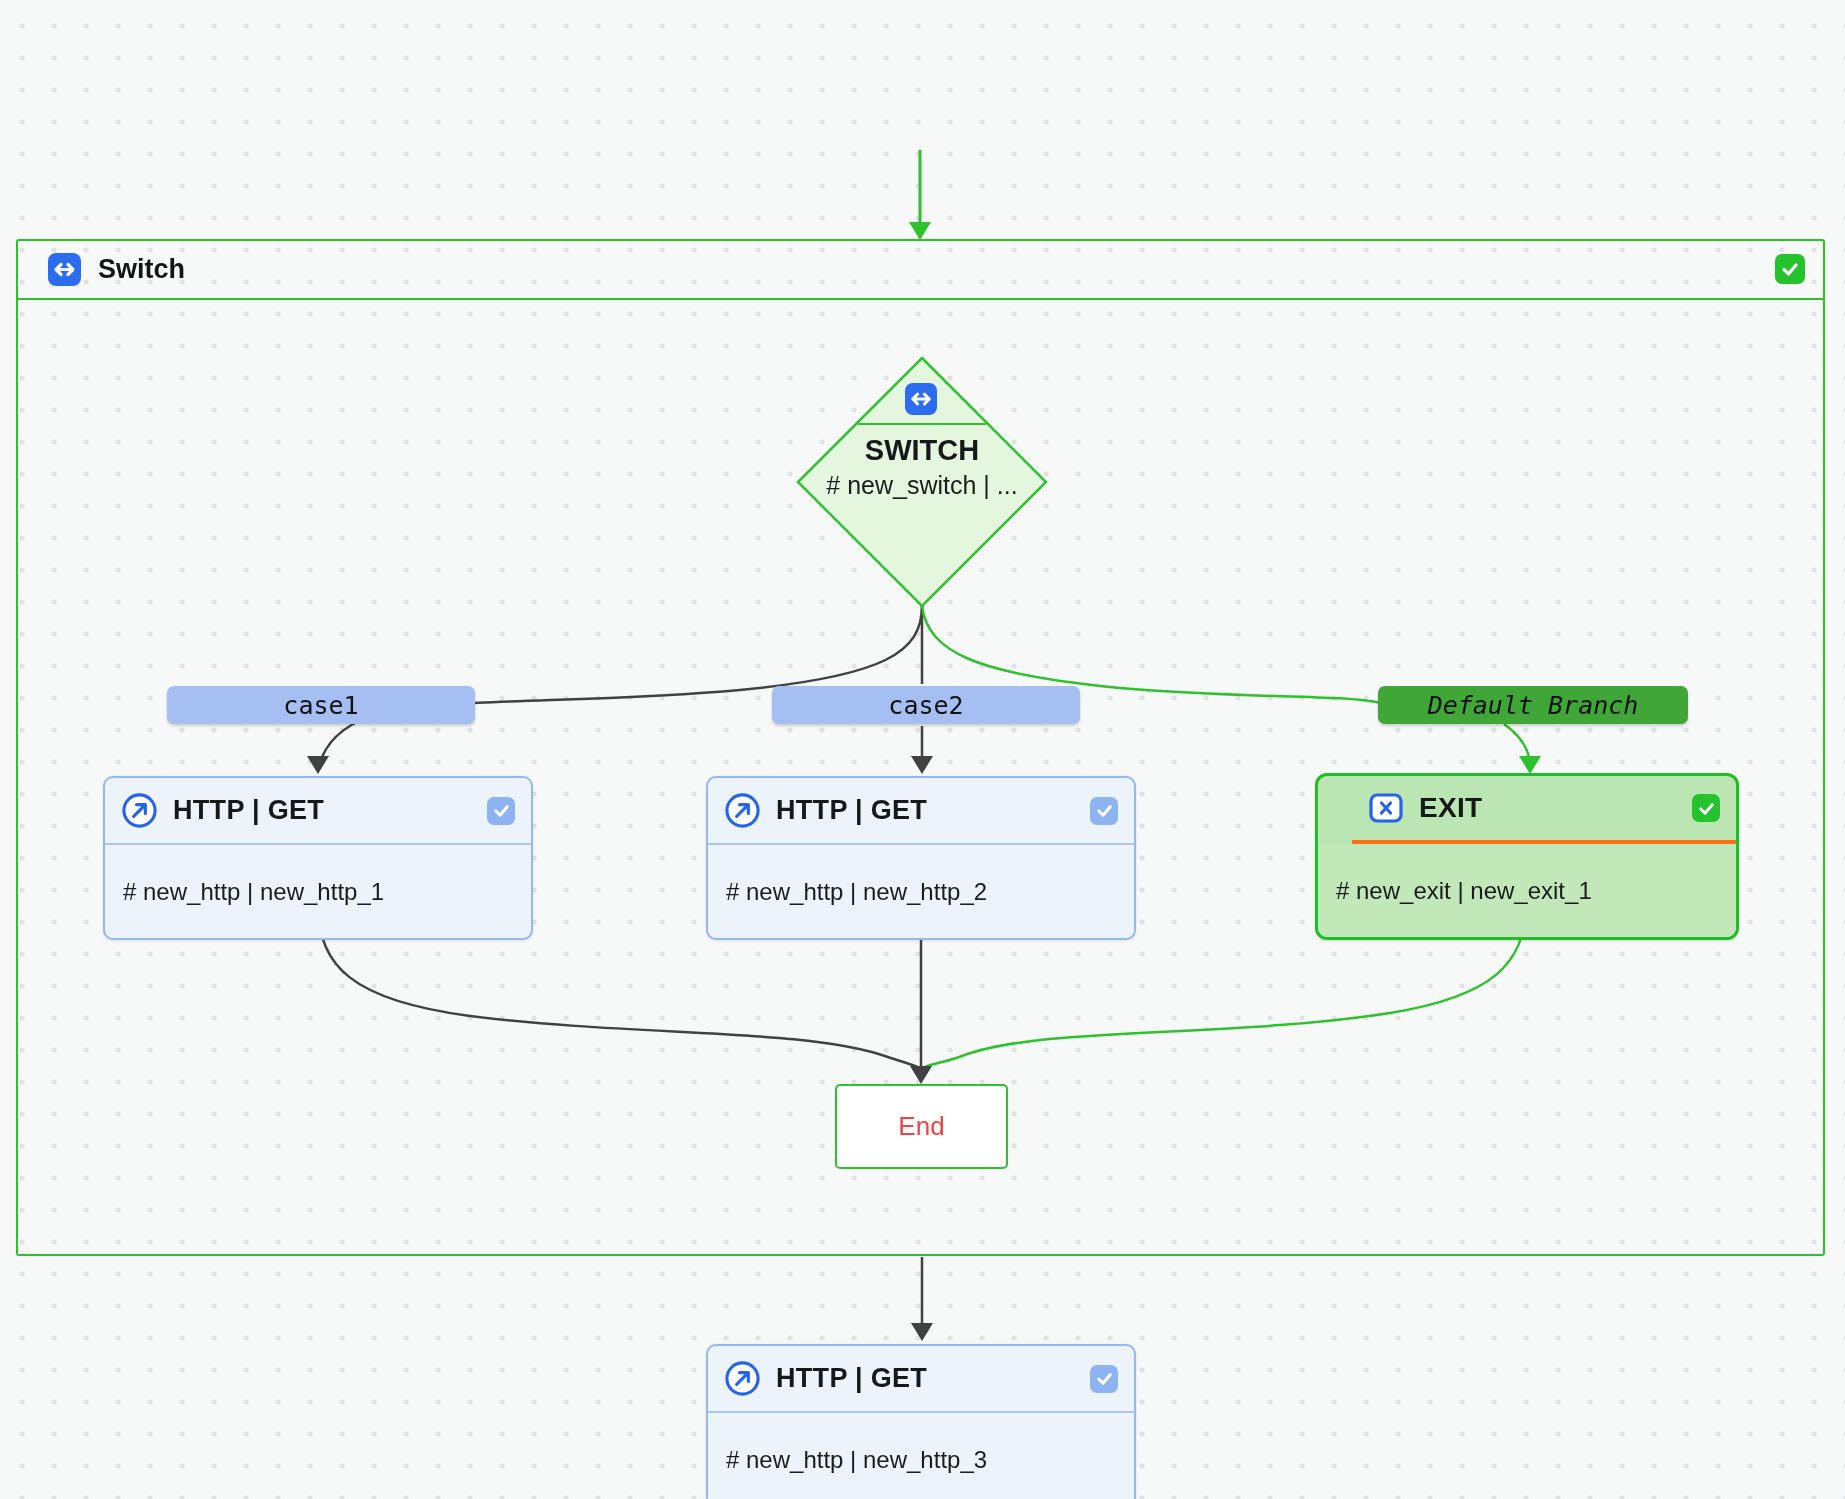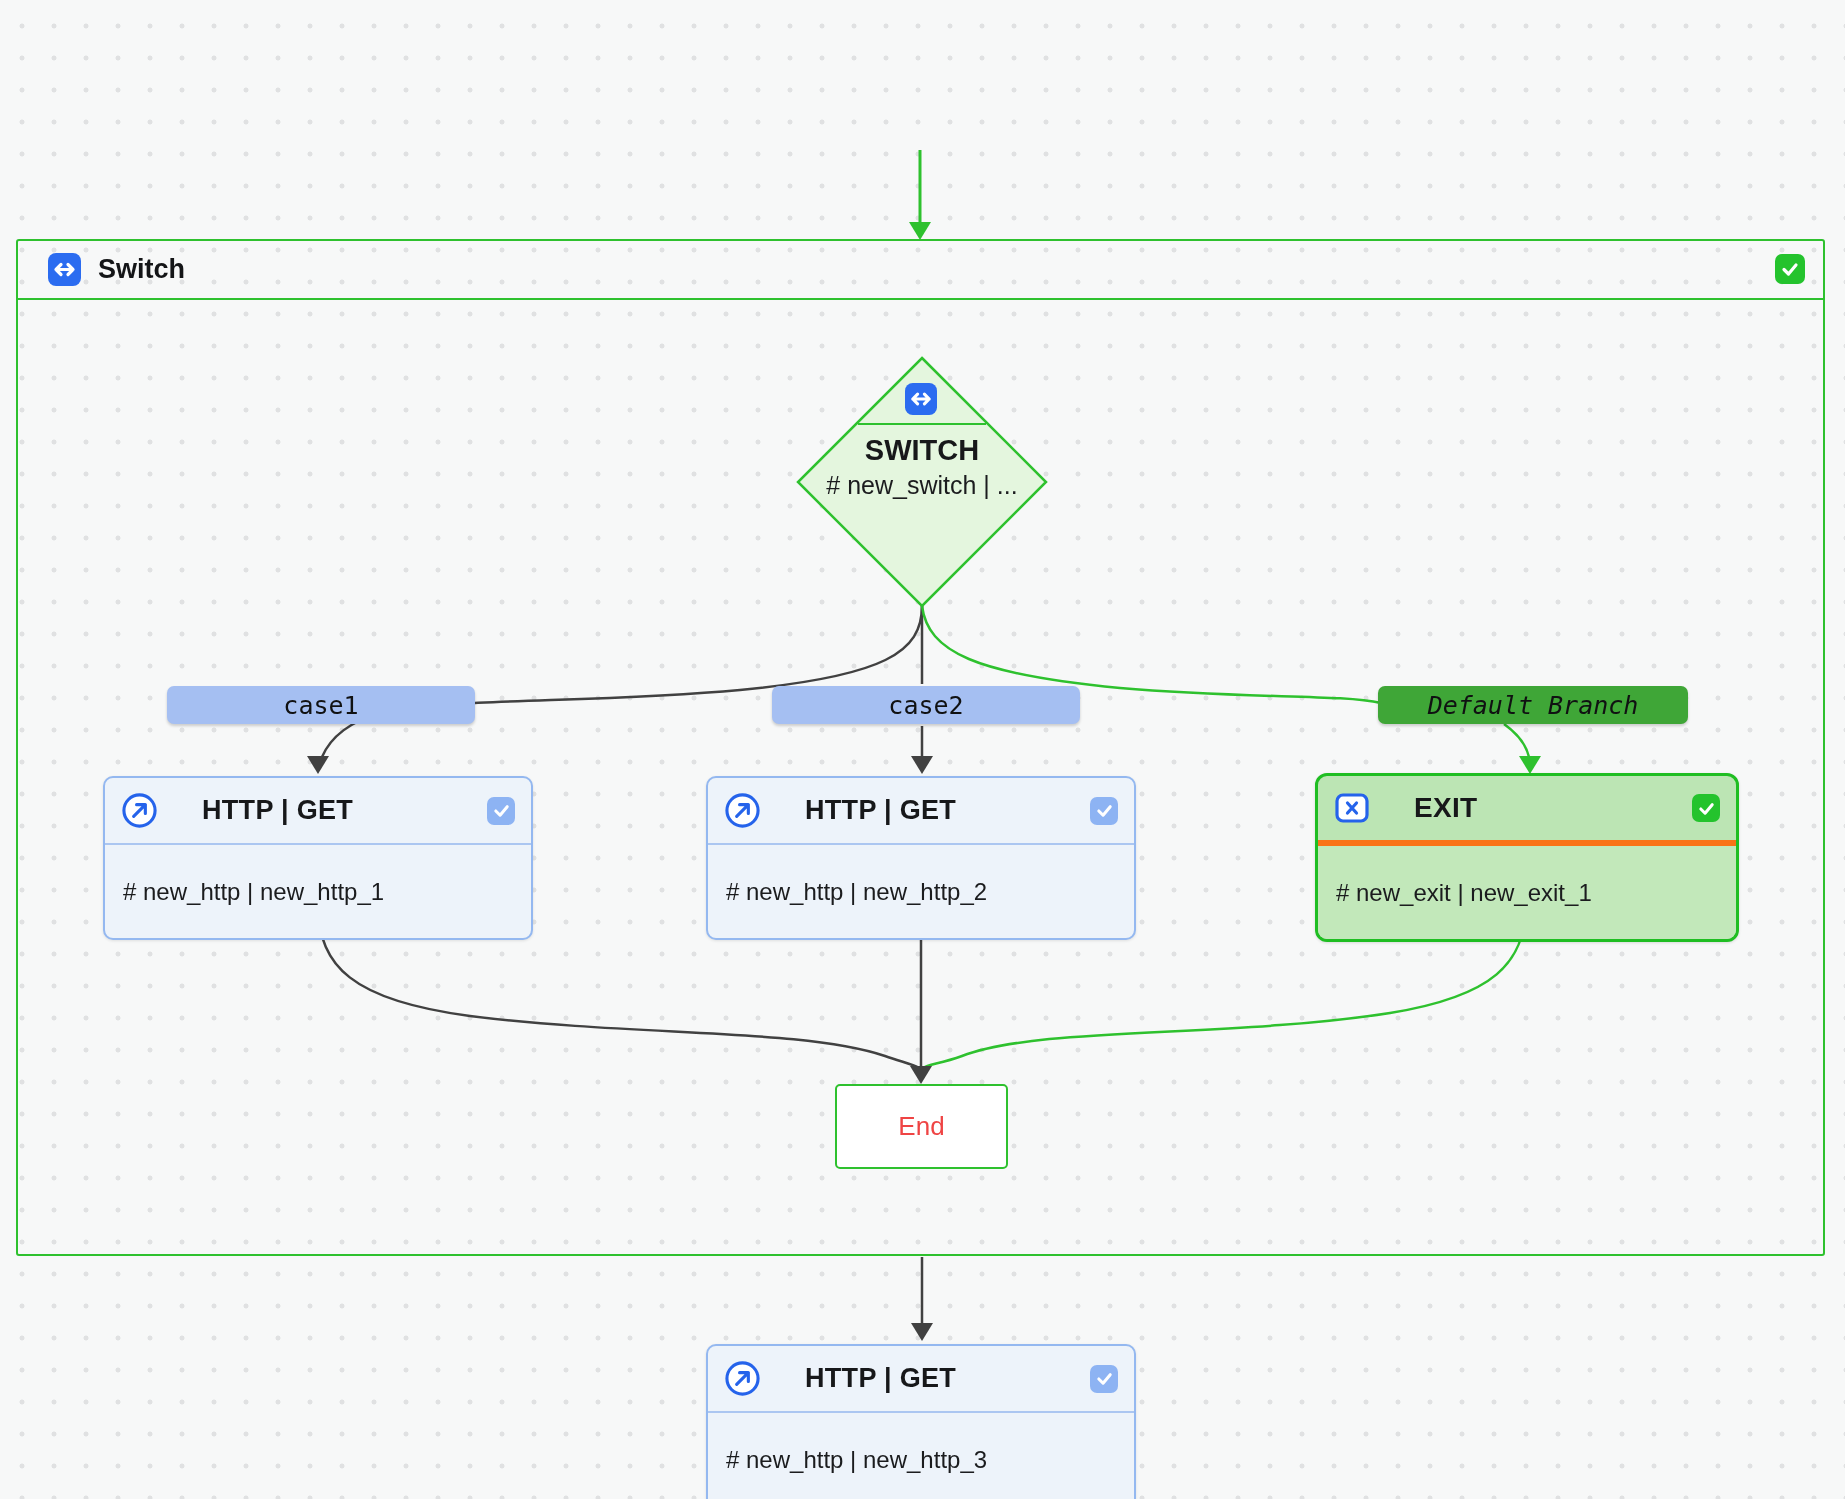--- a/index.html
+++ b/index.html
@@ -61,36 +61,36 @@
   .branch-1{left:167px;top:686px;width:308px;}
   .branch-2{left:772px;top:686px;width:308px;}
   .branch-3{left:1378px;top:686px;width:310px;text-align:right;}
 
   
   .http-node{
     width:430px;background:#edf3fa;border:2px solid #94b8f0;border-radius:10px;
     box-sizing:border-box;z-index:5;box-shadow:0 1px 3px rgba(0,0,0,0.10);
   }
   .node-header{height:65px;display:flex;align-items:center;padding:0 16px;
-    border-bottom:2px solid #abc6f1;gap:29px;}
+    border-bottom:2px solid #abc6f1;}
   .node-title{font-size:27px;font-weight:700;color:#17181a;margin-left:15px;letter-spacing:0.3px;}
   .node-header .checkbox{margin-left:auto;width:28px;height:28px;}
   .node-body{height:61px;display:flex;align-items:center;padding:16px 18px;
     font-size:24px;color:#1b1c1e;}
   .http-1{left:103px;top:776px;}
   .http-2{left:706px;top:776px;}
   .http-3{left:706px;top:1344px;}
 
   
   .exit-node{
     left:1315px;top:773px;width:424px;
     background:#bce5b4;border:3.5px solid #1fbe22;border-radius:12px;
     box-sizing:border-box;z-index:5;box-shadow:0 1px 3px rgba(0,0,0,0.12);
   }
-  .exit-node .node-header{border-bottom:6px solid #f97316;height:64px;}
+  .exit-node .node-header{border-bottom:4px solid #f97316;height:64px;margin-left:34px;}
   .exit-node .node-body{background:#c2e8ba;border-radius:0 0 9px 9px;}
   .exit-node .node-title{font-size:28px;}
 
   
   .end-node{
     left:835px;top:1084px;width:173px;height:85px;
     background:#ffffff;border:2.5px solid #2ec12e;border-radius:5px;
     box-sizing:border-box;display:flex;align-items:center;justify-content:center;
     font-size:26px;color:#ef4444;z-index:5;
   }

